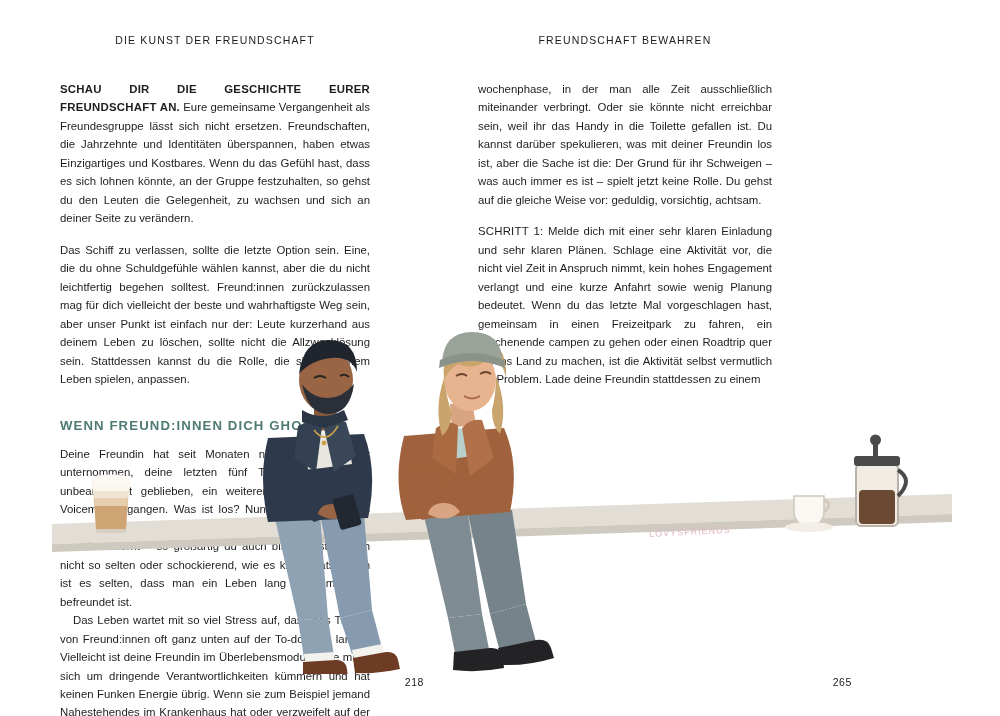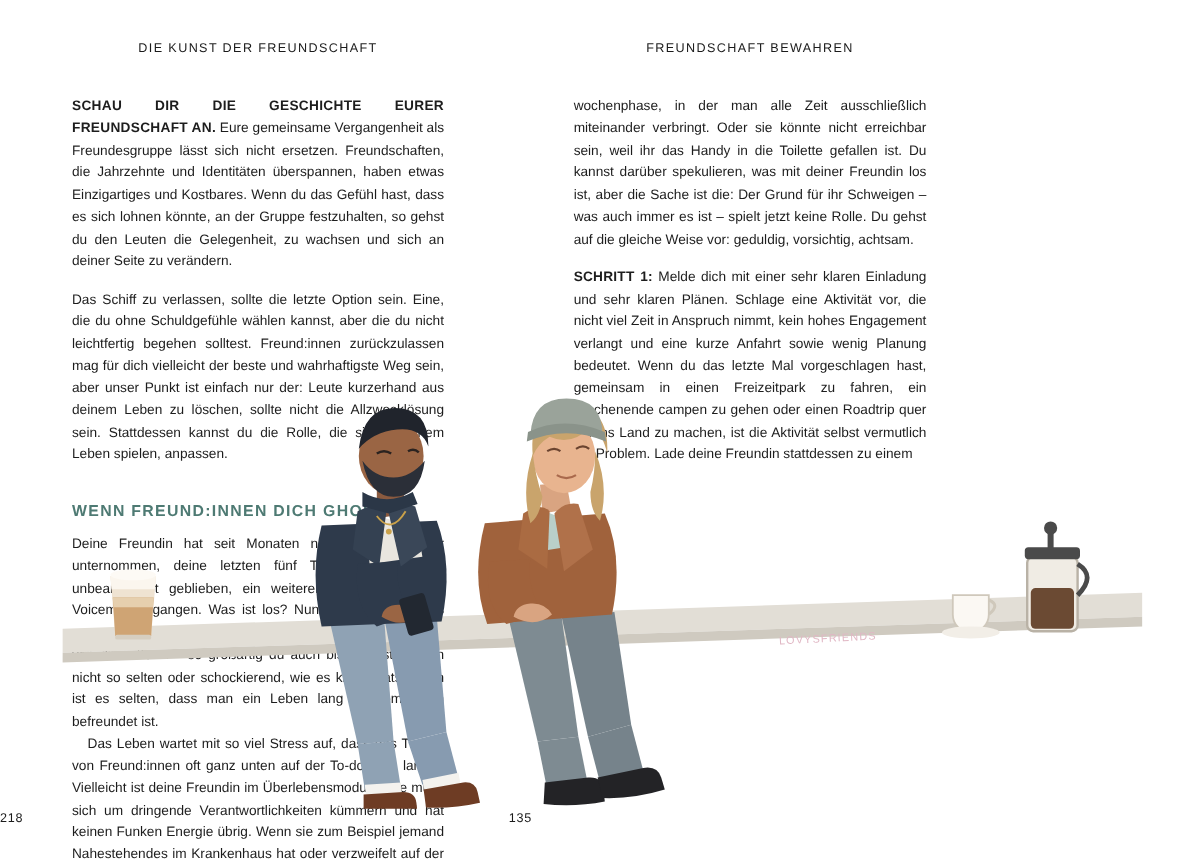--- a/index.html
+++ b/index.html
@@ -57,38 +57,38 @@
   }
   .col p.tight {
     margin-bottom: 0;
   }
   .lead {
     font-weight: 700;
     letter-spacing: 0.25px;
     margin-top: 28px;
   }
   .step-lead {
-    font-weight: 700;
+    font-weight: 400;
     letter-spacing: 0.2px;
   }
   h2.section-title {
     font-size: 13.2px;
     letter-spacing: 1.1px;
     text-transform: uppercase;
     color: #4e7a73;
     font-weight: 700;
     margin: 26px 0 9px 0;
   }
 
   .folio {
     position: absolute;
     bottom: 28px;
     width: 100%;
     left: 0;
-    text-align: left;
+    text-align: right;
     font-size: 10.5px;
     color: #1b1b1b;
     letter-spacing: 0.6px;
   }
 
   
   .illustration {
     position: absolute;
     left: 52px;
     bottom: 42px;
@@ -132,21 +132,21 @@
 
   <div class="page page-right">
     <div class="running-head">FREUNDSCHAFT BEWAHREN</div>
 
     <div class="col">
       <p><span>wochenphase, in der man alle Zeit ausschließlich miteinander verbringt. Oder sie könnte nicht erreichbar sein, weil ihr das Handy in die Toilette gefallen ist. Du kannst darüber spekulieren, was mit deiner Freundin los ist, aber die Sache ist die: Der Grund für ihr Schweigen – was auch immer es ist – spielt jetzt keine Rolle. Du gehst auf die gleiche Weise vor: geduldig, vorsichtig, achtsam.</span></p>
 
       <p><span class="step-lead">SCHRITT 1:</span><span> Melde dich mit einer sehr klaren Einladung und sehr klaren Plänen. Schlage eine Aktivität vor, die nicht viel Zeit in Anspruch nimmt, kein hohes Engagement verlangt und eine kurze Anfahrt sowie wenig Planung bedeutet. Wenn du das letzte Mal vorgeschlagen hast, gemeinsam in einen Freizeitpark zu fahren, ein Wochenende campen zu gehen oder einen Roadtrip quer durchs Land zu machen, ist die Aktivität selbst vermutlich ein Problem. Lade deine Freundin stattdessen zu einem</span></p>
     </div>
 
-    <div class="folio">135</div>
+    <div class="folio">265</div>
   </div>
 
   <svg class="illustration" viewBox="0 0 900 356">
 
     <path d="M0 206 L900 176 L900 196 L0 226 Z" fill="#e2ded6"></path>
     <path d="M0 226 L900 196 L900 204 L0 234 Z" fill="#cfcac0"></path>
 
     <g>
       <path d="M40 162 L78 162 L74 212 L44 212 Z" fill="#efe3d2"></path>
       <path d="M40 162 L78 162 L77 173 L41 173 Z" fill="#fbf6ee"></path>

